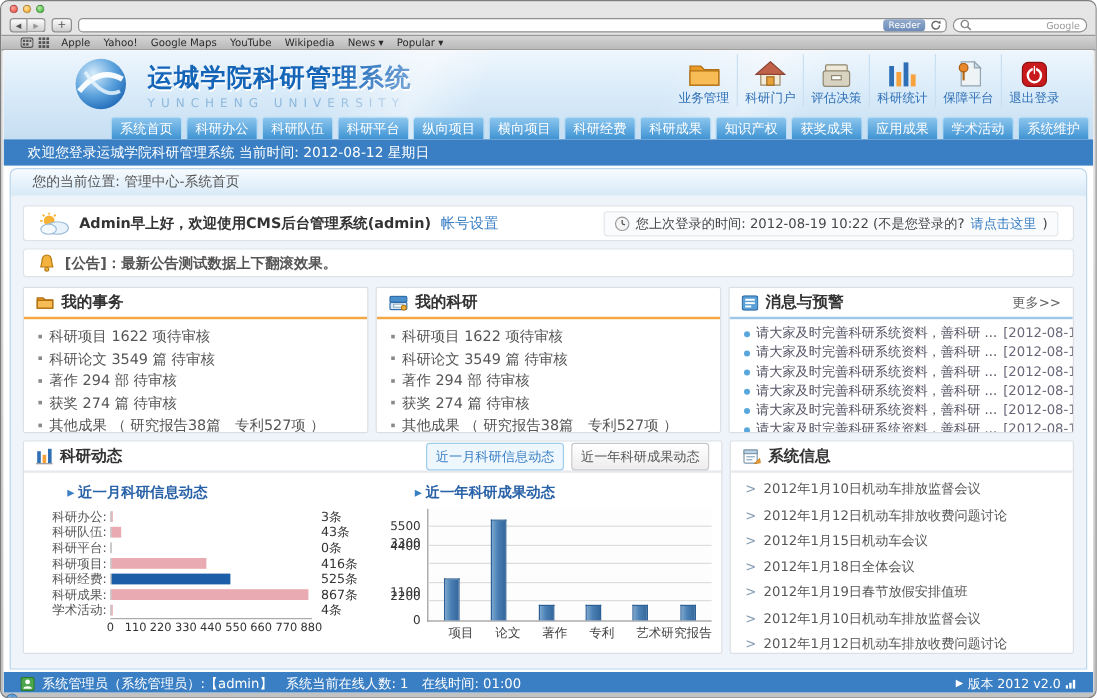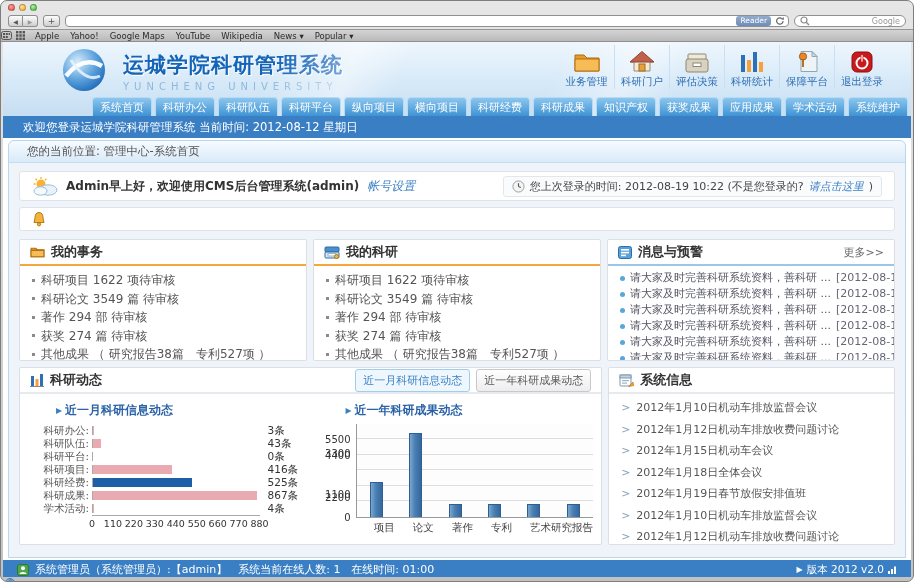--- a/index.html
+++ b/index.html
@@ -28,21 +28,21 @@
     display: flex; align-items: center; justify-content: center; }
   .addressbar { flex: 1; height: 12px; background: #fff; border: 1px solid #909090;
     border-radius: 4px; display: flex; align-items: center; justify-content: flex-end;
     padding: 0 3px; gap: 4px; }
   .reader { background: linear-gradient(#93abcc, #6d8cb8); color: #fff; font-size: 7.5px;
     padding: 0px 4px 1px; border-radius: 3px; line-height: 9px; }
   .searchfield { width: 112px; height: 12px; background: #fff; border: 1px solid #909090;
     border-radius: 7px; display: flex; align-items: center; padding: 0 5px; gap: 3px;
     color: #9a9a9a; font-size: 8px; justify-content: space-between; }
   .bookmarksbar { height: 13px; border-top: 1px solid #979797; border-bottom: 1px solid #8f8f8f;
-    display: flex; align-items: center; gap: 10px; padding: 0 0; font-size: 8.5px;
+    display: flex; align-items: center; gap: 10px; padding: 0 16px; font-size: 8.5px;
     color: #2b2b2b; background: linear-gradient(#d4d4d4, #b9b9b9); }
   .bm { white-space: nowrap; }
   .bmicons { display: flex; gap: 4px; align-items: center; }
   
   .viewport { position: absolute; top: 41px; left: 2px; right: 2px; bottom: 4px;
     background: #fff; display: flex; flex-direction: column; }
   .pagewrap { flex: 1; position: relative; overflow: hidden; background: #fff; }
   .vscroll { width: 13px; background: linear-gradient(90deg, #ececec, #fafafa);
     border-left: 1px solid #cfcfcf; position: relative; }
   .vthumb { position: absolute; top: 1px; left: 1px; width: 10px; height: 96px;
@@ -77,21 +77,21 @@
     background: #eef4fa; height: 418px; overflow: hidden; }
   .breadcrumb { height: 22px; background: linear-gradient(#f6fbff, #d9eaf8);
     border-bottom: 1px solid #c4dcf0; color: #555; font-size: 11.5px; display: flex;
     align-items: center; padding-left: 18px; border-radius: 6px 6px 0 0; }
   .content { padding: 8px 10px; }
   .bar { background: #fff; border: 1px solid #dfe3e8; border-radius: 3px;
     display: flex; align-items: center; }
   .greeting { height: 30px; padding: 0 12px; margin-bottom: 6px;
     justify-content: space-between; font-size: 12px; color: #333; }
   .greet-left { display: flex; align-items: center; gap: 8px; font-weight: bold; }
-  .blue-link { color: #3a7fc4; font-weight: normal; text-decoration: none; cursor: pointer; font-style: italic; }
+  .blue-link { color: #3a7fc4; font-weight: normal; text-decoration: none; cursor: pointer; }
   .greet-right { display: flex; align-items: center; gap: 5px; font-size: 11px;
     color: #444; border: 1px solid #e3e7ec; padding: 2px 8px; border-radius: 3px;
     background: #fafbfc; white-space: nowrap; }
   .announce { height: 24px; padding: 0 12px; margin-bottom: 8px; gap: 8px;
     font-size: 12px; color: #555; font-weight: bold; }
   .row { display: flex; gap: 6px; }
   .row1 { margin-bottom: 6px; }
   .panel { background: #fff; border: 1px solid #dcdfe4; border-radius: 2px; overflow: hidden; }
   .p-sm { flex: 1; height: 122px; }
   .p-dyn { flex: 2.04; height: 178px; }
@@ -365,20 +365,21 @@
             </div>
           </div>
 
           <div class="bar announce">
             <span>
               <svg width="14" height="16" viewBox="0 0 14 16">
                   <path d="M7 1.5 C4 1.5 3 4 3 7 L2 11.5 H12 L11 7 C11 4 10 1.5 7 1.5 Z" fill="#f3b33c" stroke="#b77d14"></path>
                   <circle cx="7" cy="13.3" r="1.6" fill="#f3b33c" stroke="#b77d14"></circle>
                 </svg>
             </span>
+            <span>[公告]：最新公告测试数据上下翻滚效果。</span>
           </div>
 
           <div class="row row1">
             <div class="panel p-sm">
               <div class="phead orange">
                 <span>
                   <svg width="15" height="12" viewBox="0 0 28 22">
                       <path d="M2 4 h9 l3 3 h12 v13 H2 z" fill="#e79a28" stroke="#b06f10" stroke-width="2"></path>
                       <path d="M2 8 h24 v12 H2 z" fill="#f7bc55" stroke="#b06f10" stroke-width="2"></path>
                     </svg>

